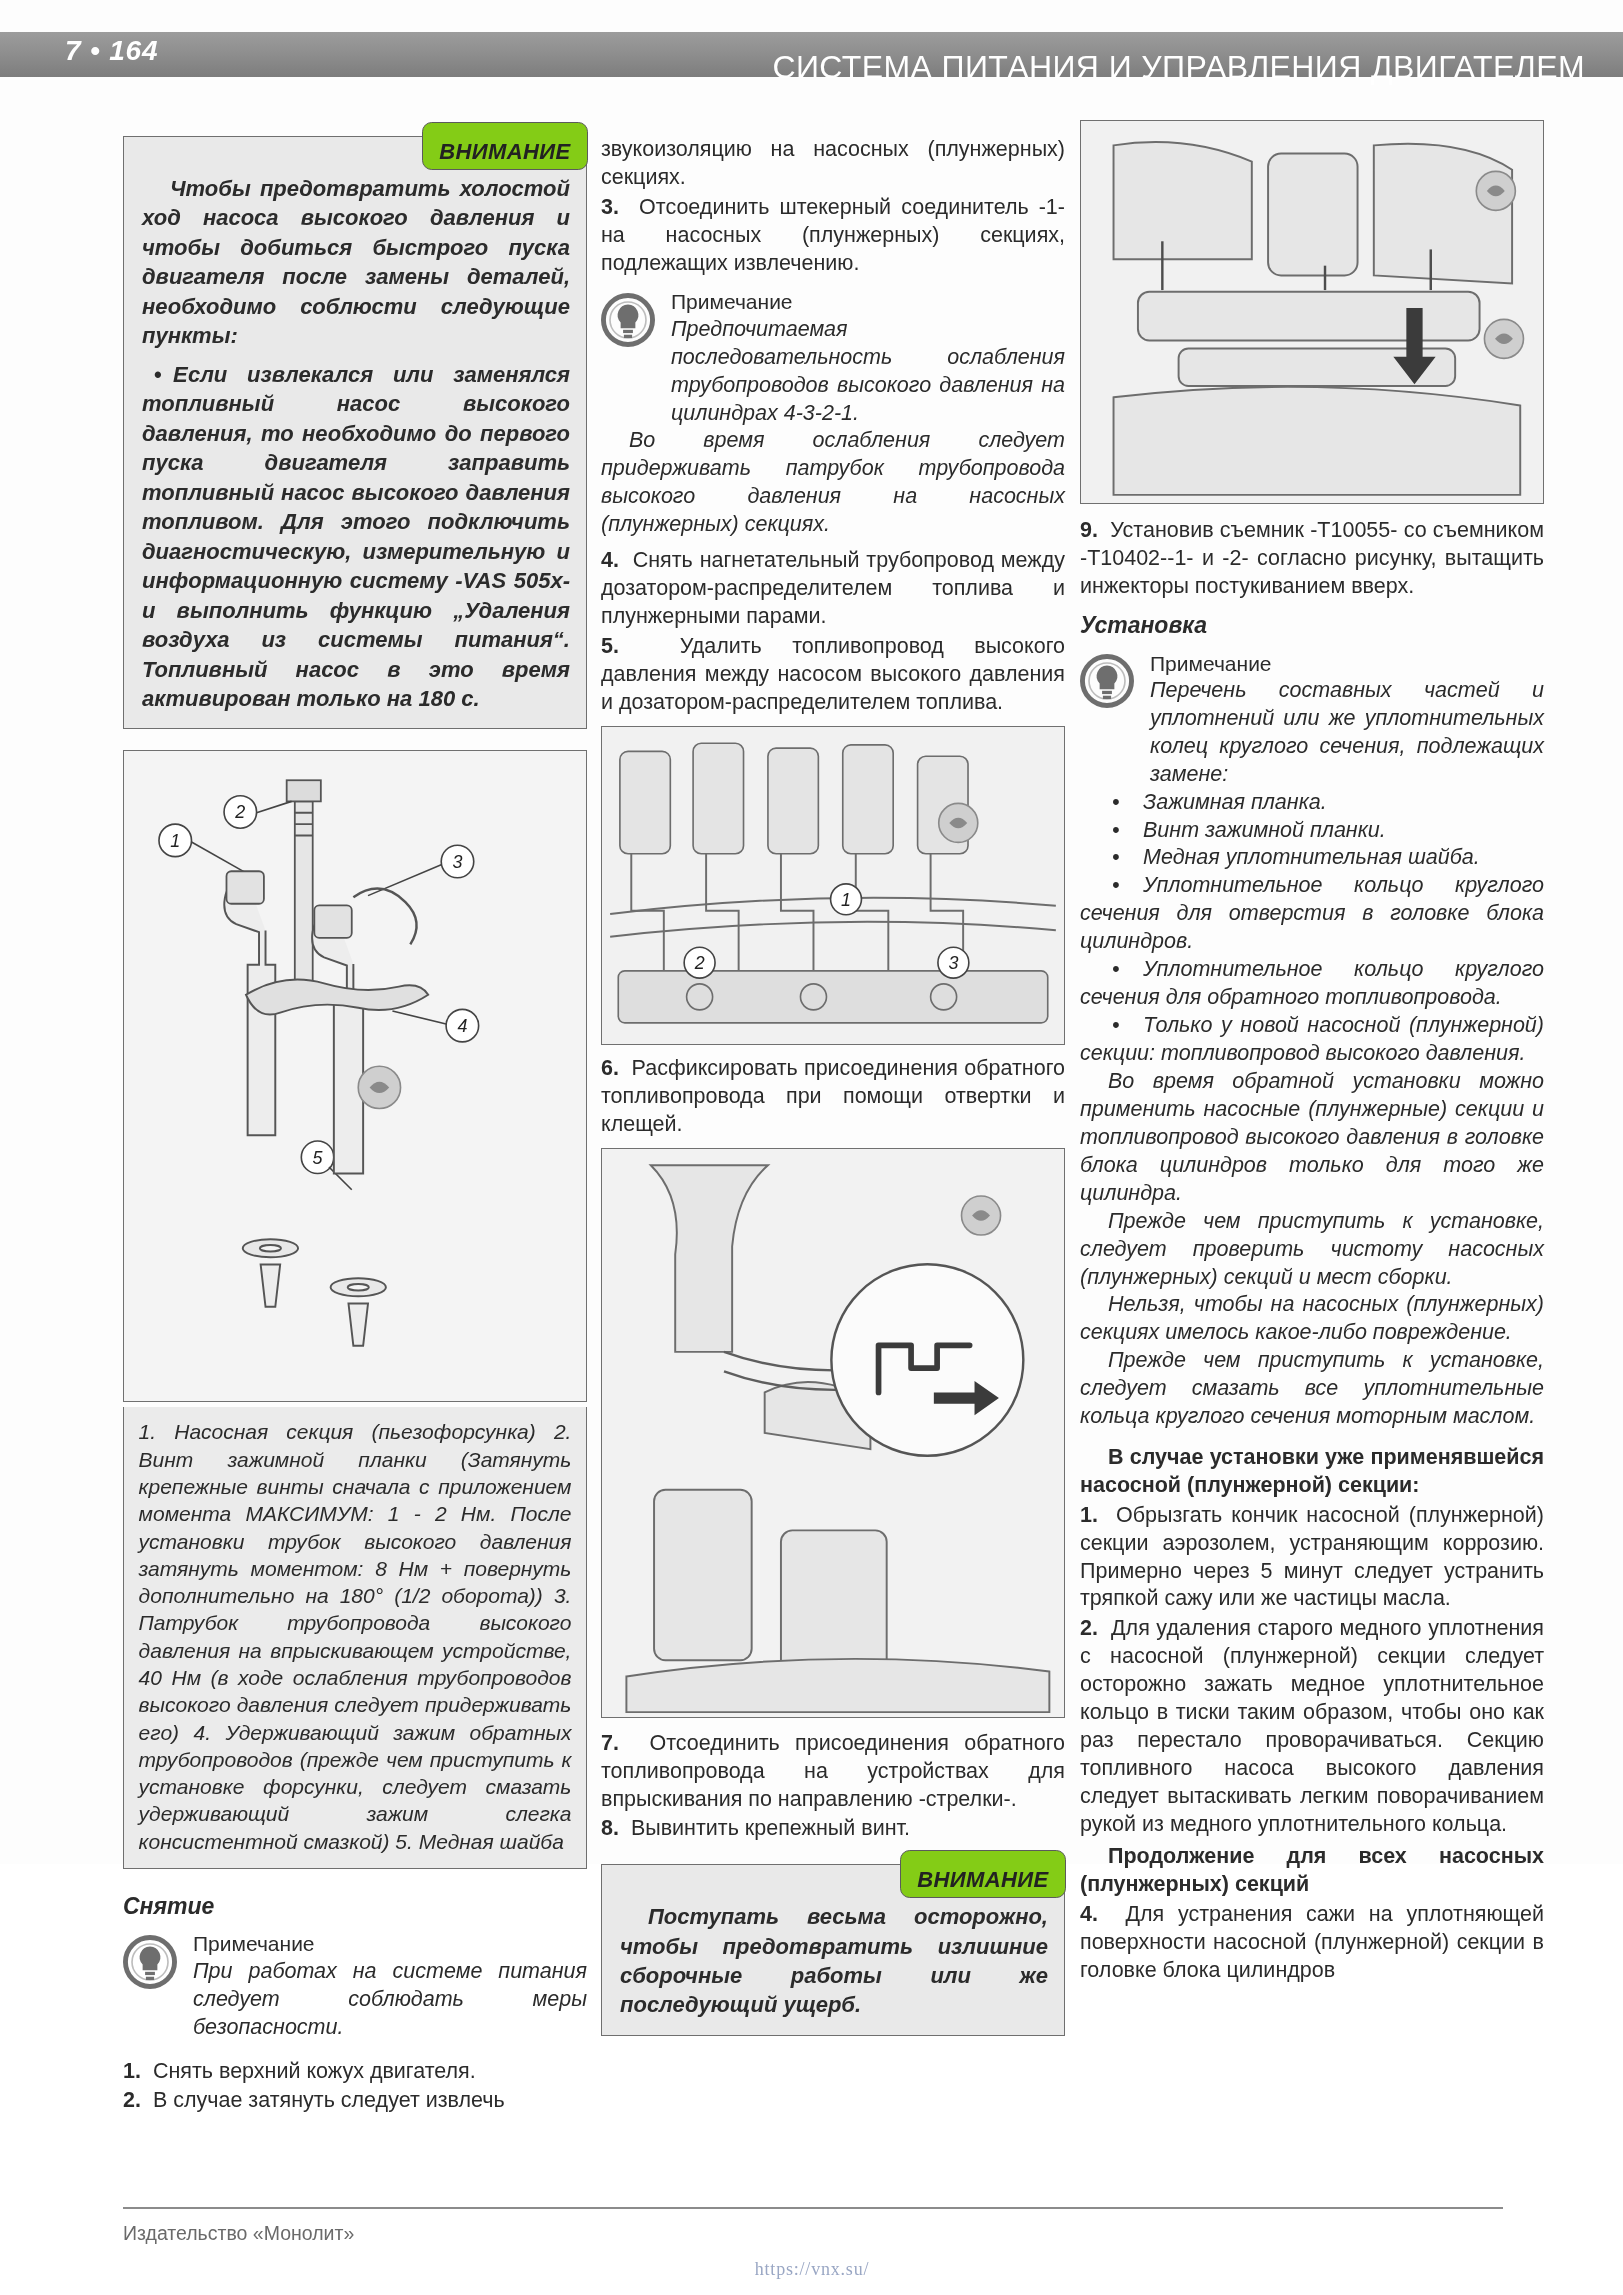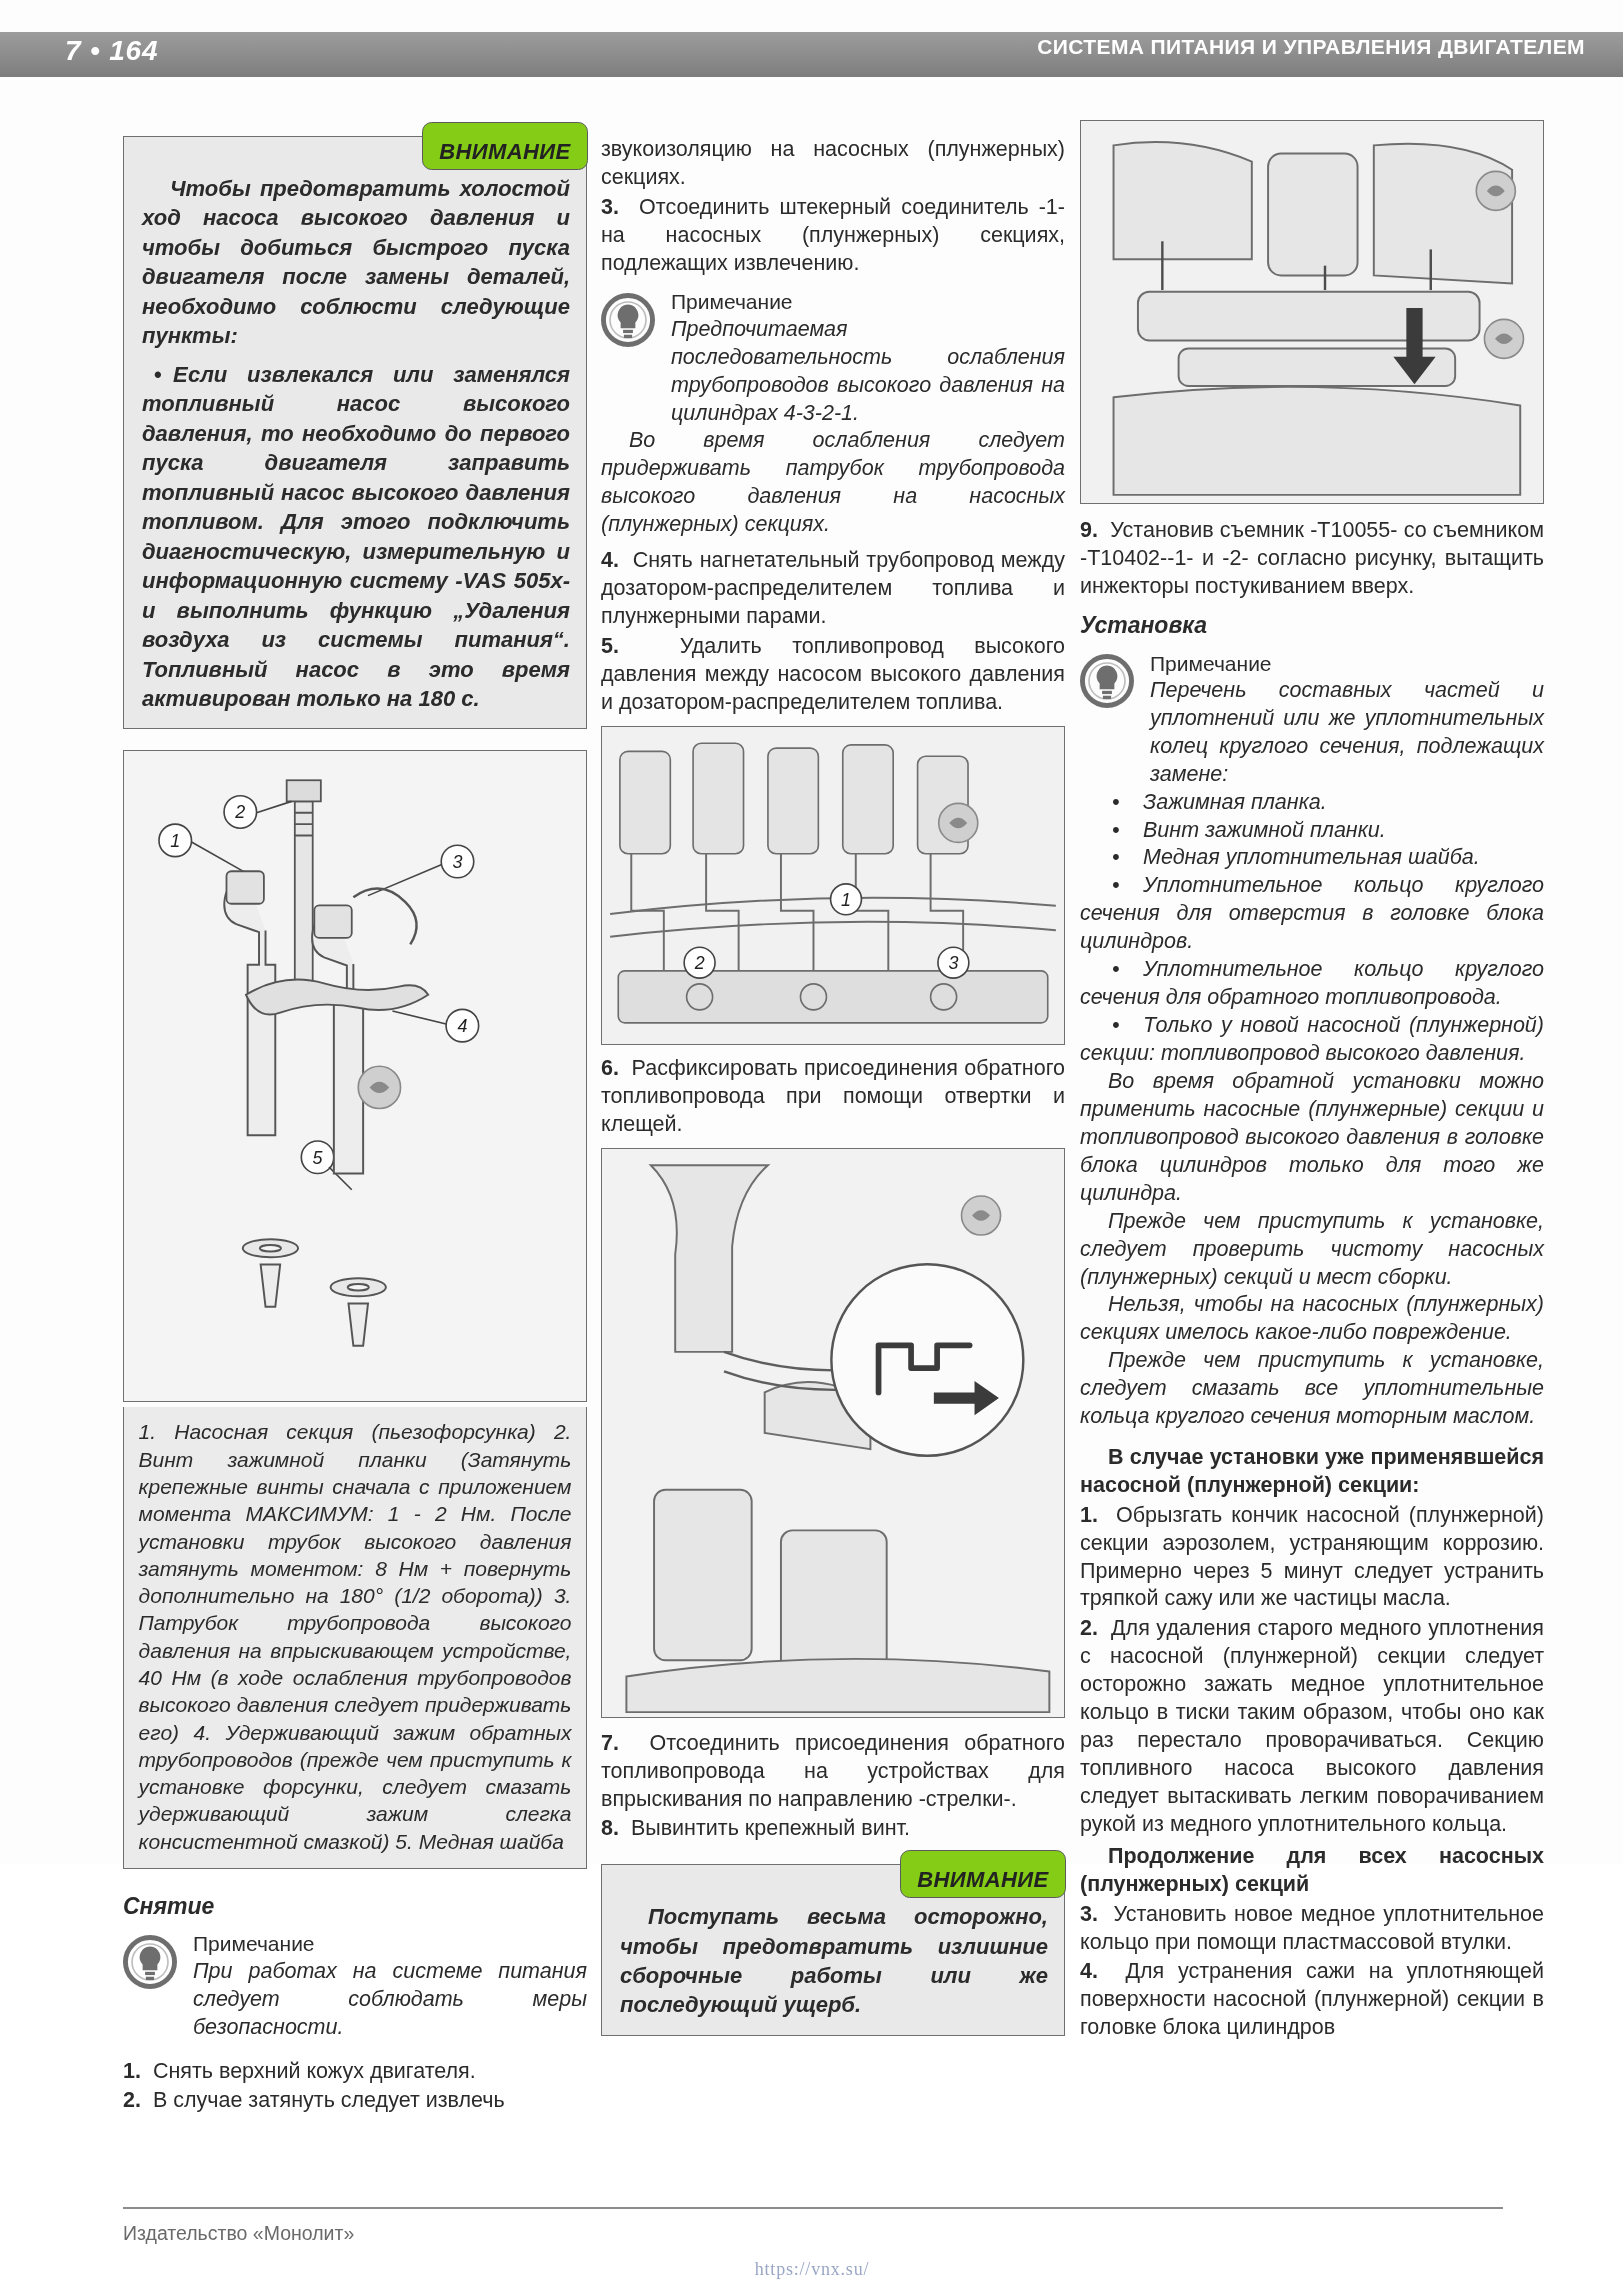--- a/index.html
+++ b/index.html
@@ -17,22 +17,22 @@
   .header{
     position:absolute;left:0;top:32px;width:1624px;height:45px;
     background:linear-gradient(180deg,#9c9c9c 0%, #8f8f8f 45%, #7d7d7d 100%);
   }
   .header .page-num{
     position:absolute;left:65px;top:3.2px;
     color:#ffffff;font-weight:bold;font-size:28px;font-style:italic;
     letter-spacing:0.8px;
   }
   .header .title{
-    position:absolute;right:39px;top:3px;
-    color:#ffffff;font-weight:bold;font-size:21px;letter-spacing:0.4px;
+    position:absolute;right:39px;top:17px;
+    color:#ffffff;font-weight:normal;font-size:32px;letter-spacing:0.4px;
     white-space:nowrap;
   }
 
   
   .col{position:absolute;top:136px;width:464px;}
   .col-left{left:123px;}
   .col-mid{left:601px;}
   .col-right{left:1080px;}
 
   p{margin:0 0 2.4px 0;font-size:21.5px;line-height:1.30;text-align:justify;}
@@ -440,23 +440,20 @@
     <p class="step">
       <b>1.</b>&nbsp;&nbsp;<span>Обрызгать кончик насосной (плунжерной) секции аэрозолем, устраняющим коррозию. Примерно через 5 минут следует устранить тряпкой сажу или же частицы масла.</span>
     </p>
     <p class="step">
       <b>2.</b>&nbsp;&nbsp;<span>Для удаления старого медного уплотнения с насосной (плунжерной) секции следует осторожно зажать медное уплотнительное кольцо в тиски таким образом, чтобы оно как раз перестало проворачиваться. Секцию топливного насоса высокого давления следует вытаскивать легким поворачиванием рукой из медного уплотнительного кольца.</span>
     </p>
 
     <p class="boldpara2">Продолжение для всех насосных (плунжерных) секций</p>
 
     <p class="step">
-      <b>3.</b>&nbsp;&nbsp;<span>Установить новое медное уплотнительное кольцо при помощи пластмассовой втулки.</span>
-    </p>
-    <p class="step">
       <b>4.</b>&nbsp;&nbsp;<span>Для устранения сажи на уплотняющей поверхности насосной (плунжерной) секции в головке блока цилиндров</span>
     </p>
   </div>
 
   <div class="footer-rule"></div>
   <div class="footer-pub">Издательство «Монолит»</div>
   <div class="footer-url">https://vnx.su/</div>
 
 </div>
 

